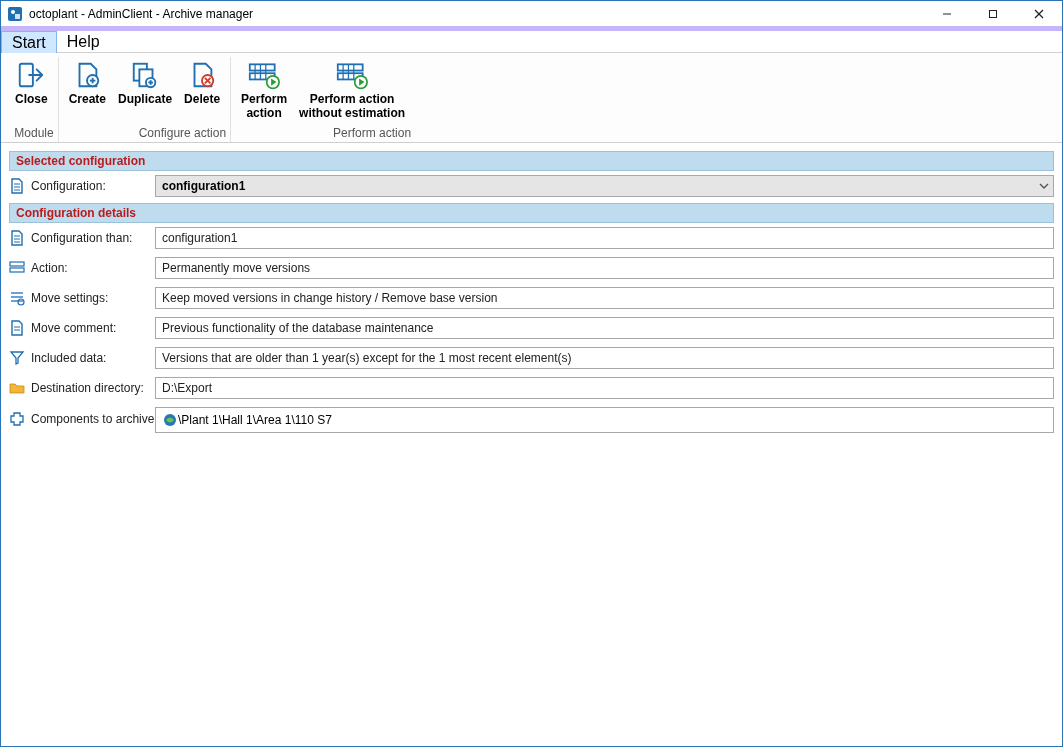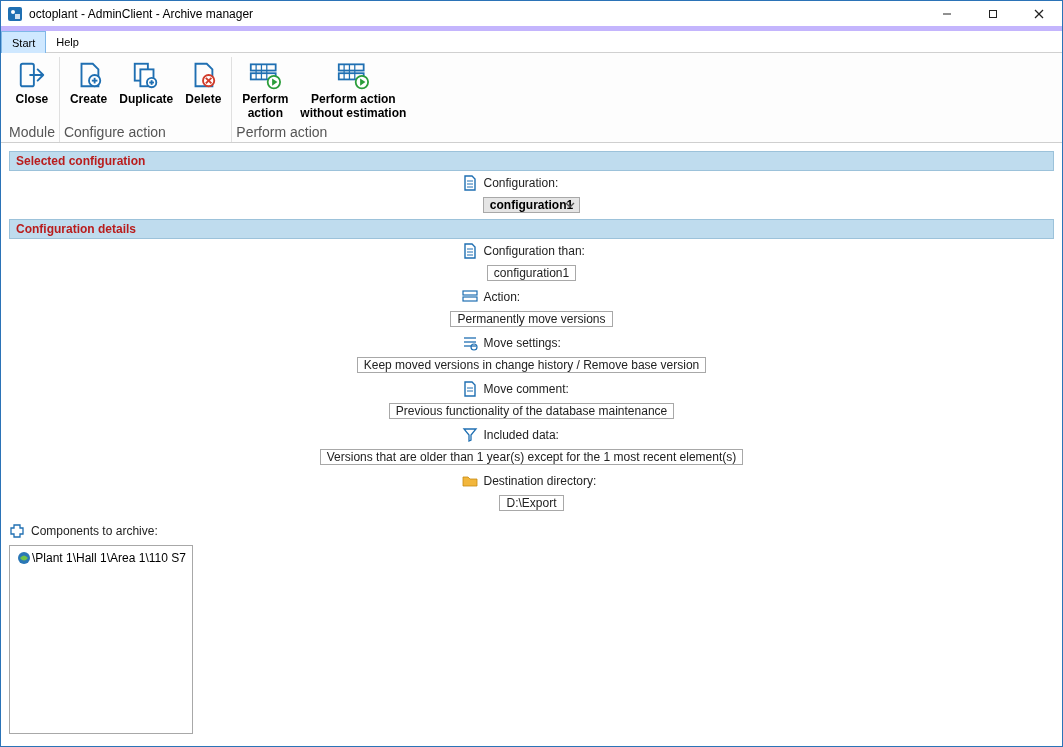--- a/index.html
+++ b/index.html
@@ -40,21 +40,21 @@
     color: #222;
   }
 
   
   .menubar {
     height: 22px;
     display: flex;
     align-items: stretch;
     border-bottom: 1px solid #d0d0d0;
     background: #fff;
-    font-size: 11px;
+    font-size: 16px;
   }
   .menu-item {
     padding: 0 10px;
     display: flex; align-items: center;
   }
   .menu-item.active {
     background: #cfe8ff;
     border: 1px solid #7fb7e8;
     border-bottom: none;
     margin-bottom: -1px;
@@ -92,24 +92,24 @@
     min-width: 42px;
     text-align: center;
     line-height: 1.15;
   }
   .ribbon-btn .r-icon {
     width: 32px; height: 32px;
     margin-bottom: 2px;
     display: flex; align-items: center; justify-content: center;
   }
   .ribbon-group-label {
-    font-size: 14px;
+    font-size: 12px;
     color: #555;
     padding: 1px 0 2px 0;
-    text-align: left;
+    text-align: right;
     width: 100%;
   }
 
   
   .content {
     flex: 1;
     display: flex;
     flex-direction: column;
     padding: 6px 8px 8px 8px;
     overflow: hidden;
@@ -121,21 +121,20 @@
     padding: 2px 6px;
     border: 1px solid #9cc2da;
     border-bottom: 1px solid #9cc2da;
     margin-top: 2px;
   }
   .form-row {
     display: flex;
     align-items: center;
     padding: 4px 0;
     gap: 6px;
-    flex-direction: column;
   }
   .form-row.top { align-items: flex-start; }
   .form-label {
     width: 140px;
     display: flex;
     align-items: center;
     gap: 6px;
     color: #222;
     white-space: nowrap;
   }

